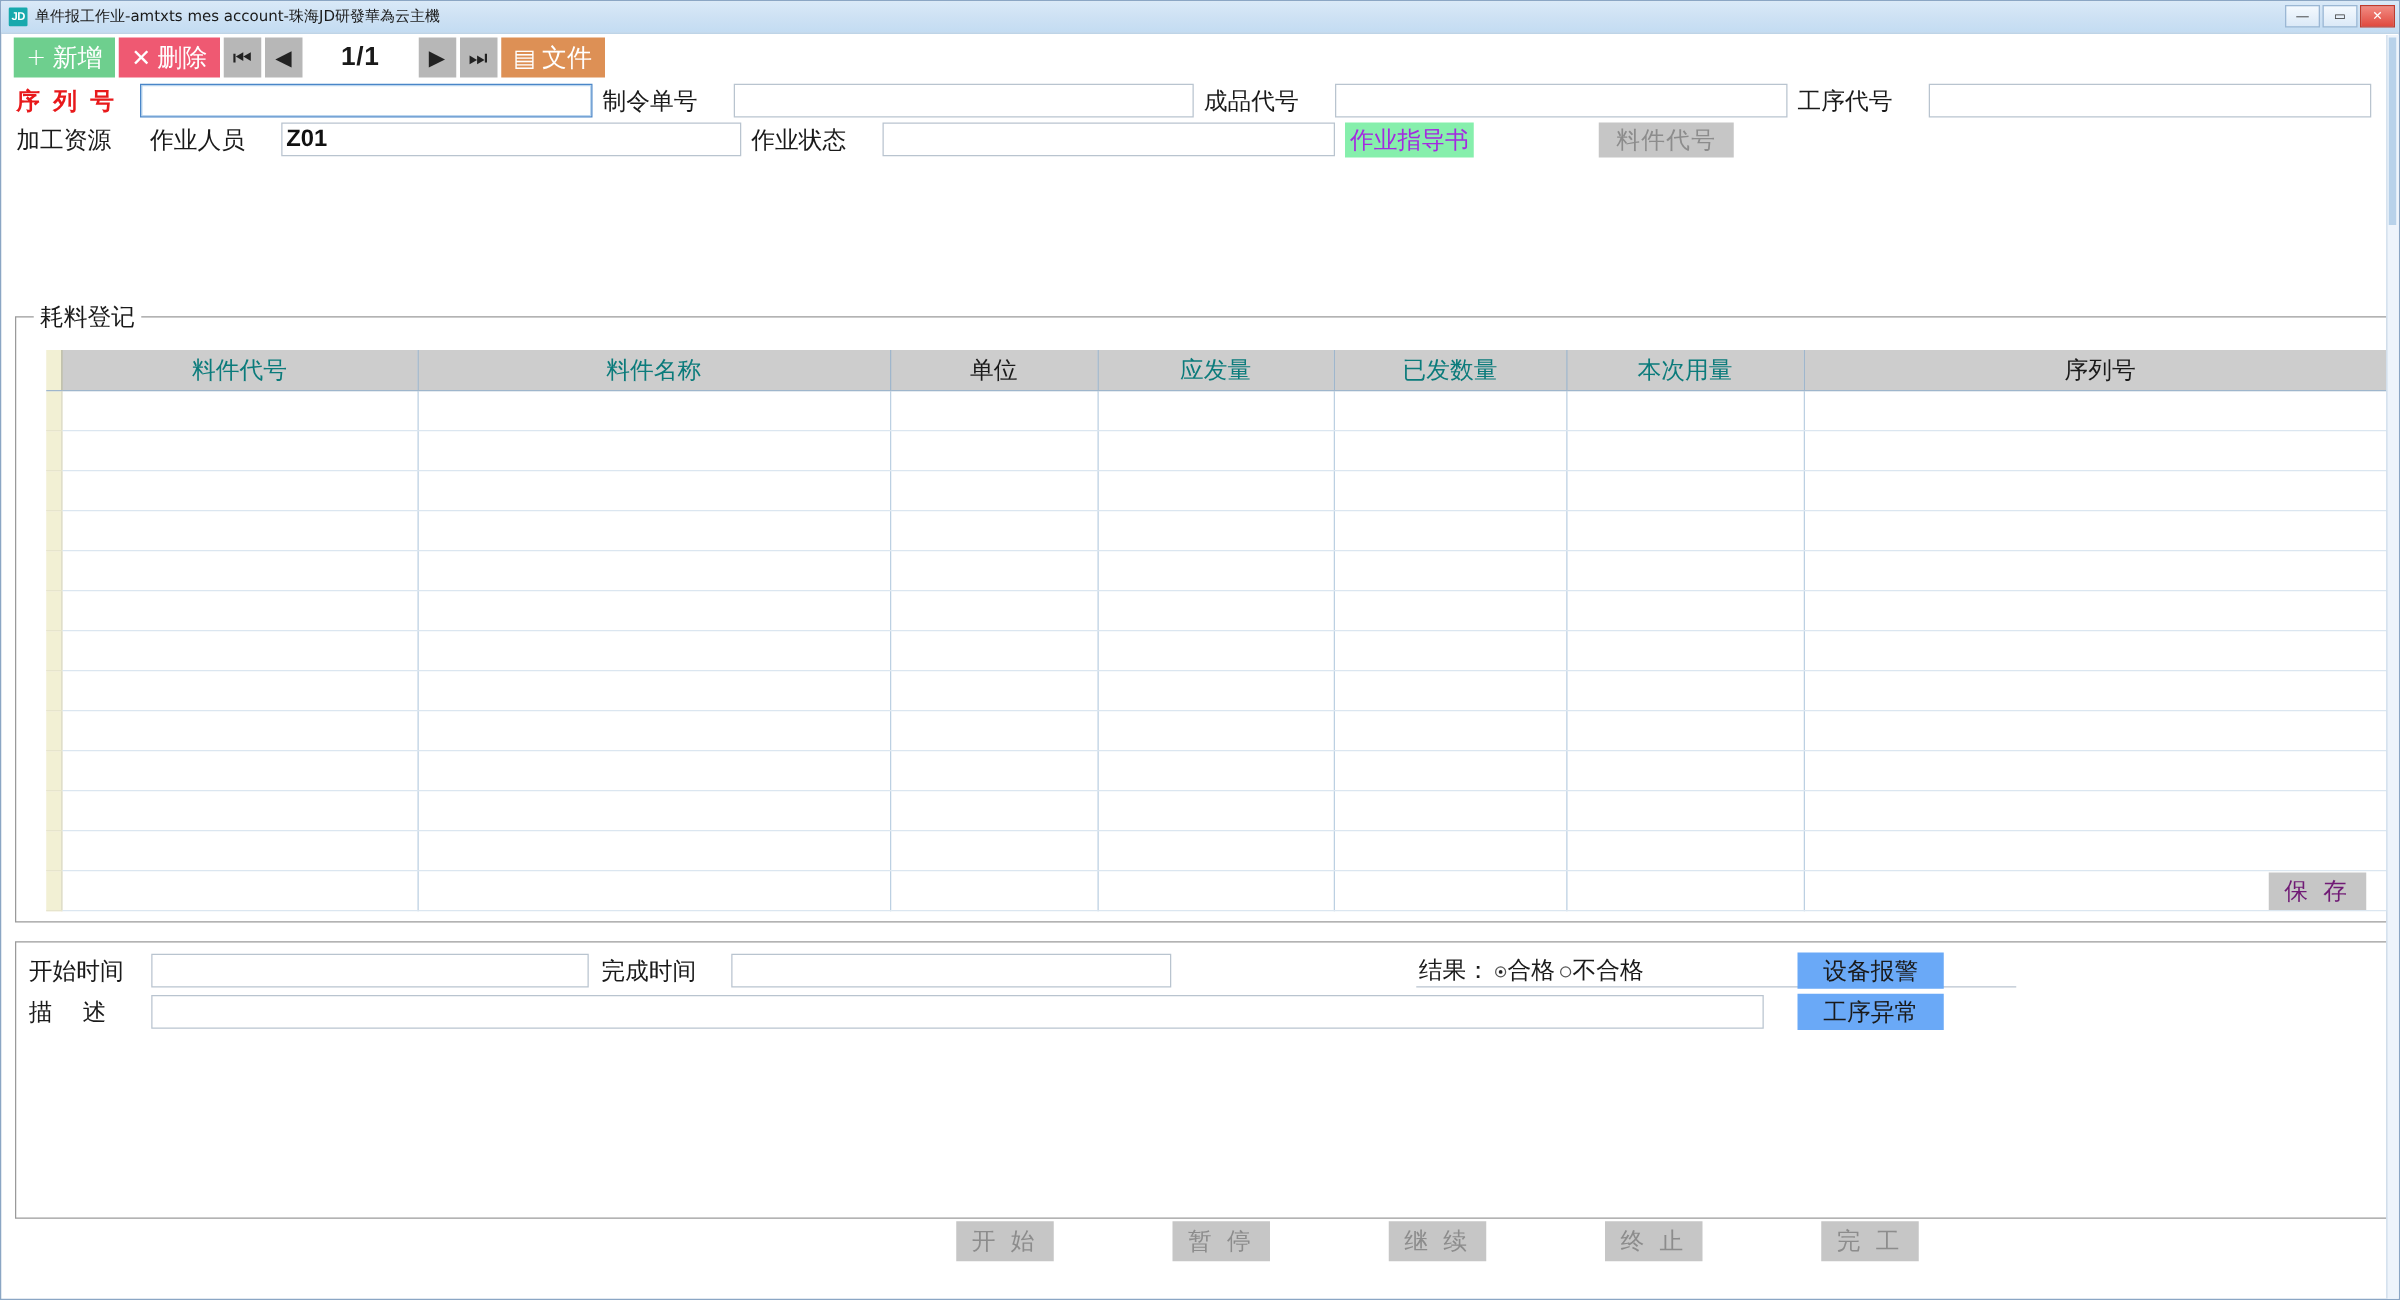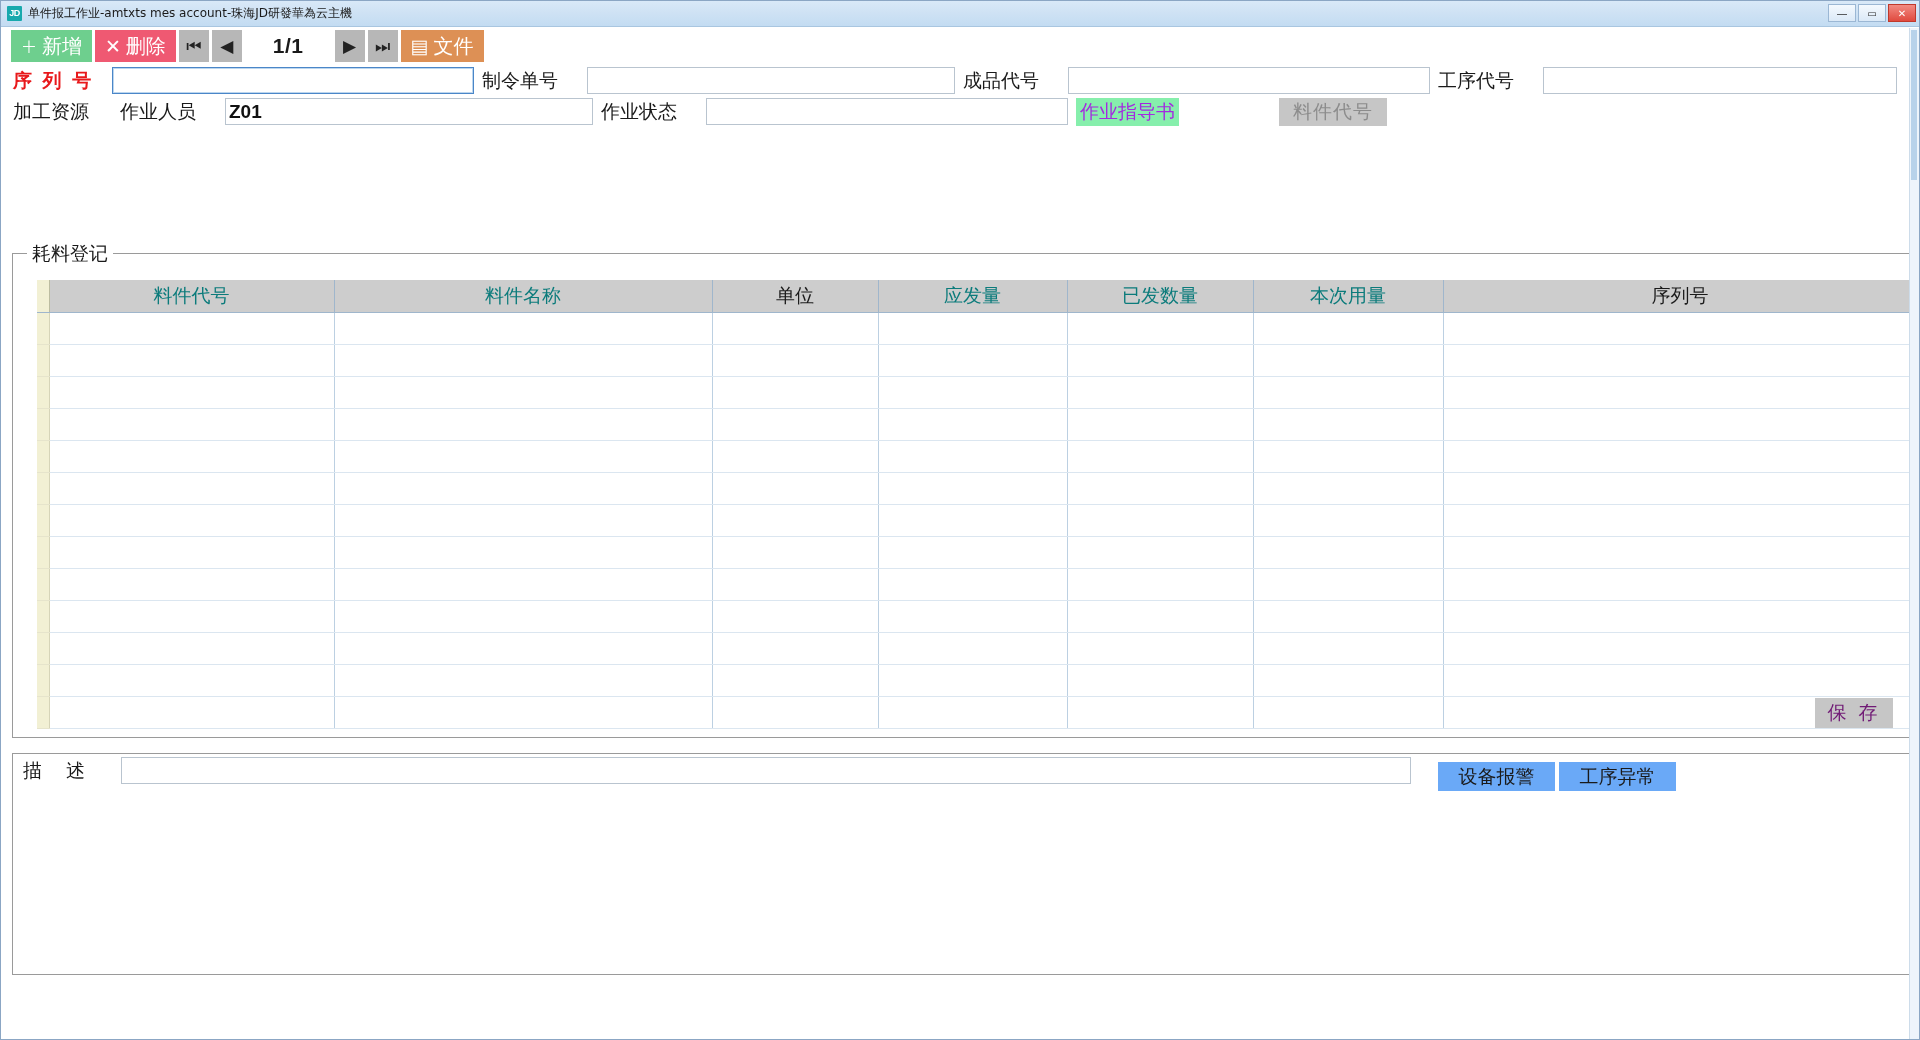--- a/index.html
+++ b/index.html
@@ -310,20 +310,21 @@
     position: absolute;
     left: 2px; top: 2px;
     width: 3px; height: 3px;
     border-radius: 50%;
     background: #222222;
   }
   #alarm-buttons {
     position: absolute;
     left: 1425px; top: 8px;
     display: flex;
+    flex-direction: column;
     gap: 4px;
   }
   .alarm-btn {
     width: 117px; height: 29px;
     background: #6aa9f7;
     color: #1a1a1a;
     font-size: 19px;
     display: flex; align-items: center; justify-content: center;
     font-family: "DejaVu Sans", "Liberation Sans", sans-serif;
     user-select: none;
@@ -593,31 +594,51 @@
             </tr>
           </tbody>
       </table>
     </div>
 
     <div id="save-button">保 存</div>
   </div>
 
   <div id="bottom-panel">
 
+    <div class="b-row" style="padding-top:6px">
+      <span class="b-label" style="width:98px">开始时间</span>
+      <div class="b-input" style="width:350px"></div>
+      <span class="b-label" style="width:104px; padding-left:10px">完成时间</span>
+      <div class="b-input" style="width:352px"></div>
+      <div id="result-block" style="margin-left:196px; width:480px">
+        <span>结果：</span>
+        <span class="radio on"></span>
+        <span>合格</span>
+        <span class="radio"></span>
+        <span>不合格</span>
+      </div>
+    </div>
 
     <div class="b-row">
       <span class="b-label wide" style="width:98px">描    述</span>
       <div class="b-input" style="width:1290px"></div>
     </div>
 
     <div id="alarm-buttons">
       <div class="alarm-btn">设备报警</div>
       <div class="alarm-btn">工序异常</div>
     </div>
 
   </div>
 
+  <div id="footer-actions">
+    <div class="action-btn">开 始</div>
+    <div class="action-btn">暂 停</div>
+    <div class="action-btn">继 续</div>
+    <div class="action-btn">终 止</div>
+    <div class="action-btn">完 工</div>
+  </div>
 
   <div id="right-strip">
     <div class="thumb"></div>
   </div>
 
 </div>
 
 </body></html>

